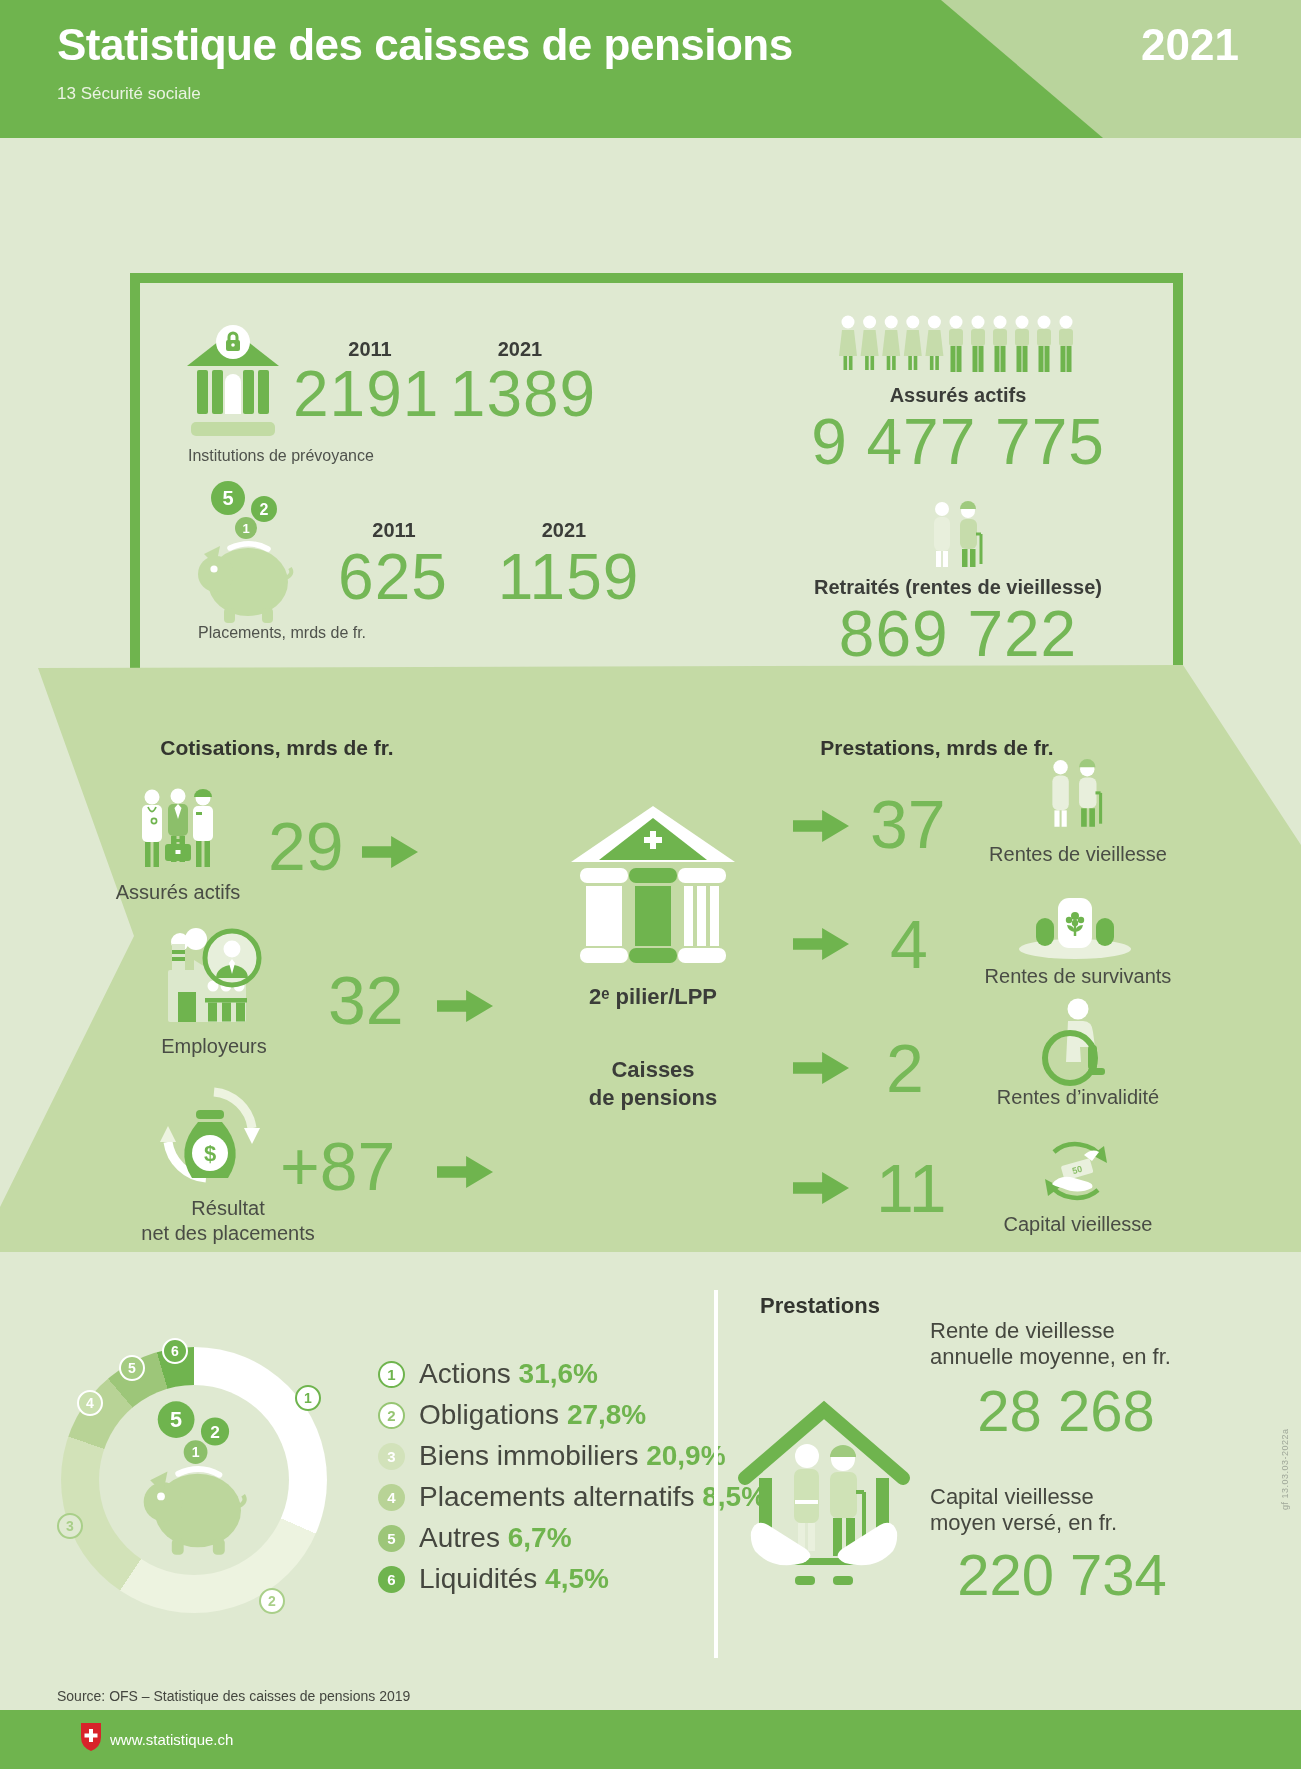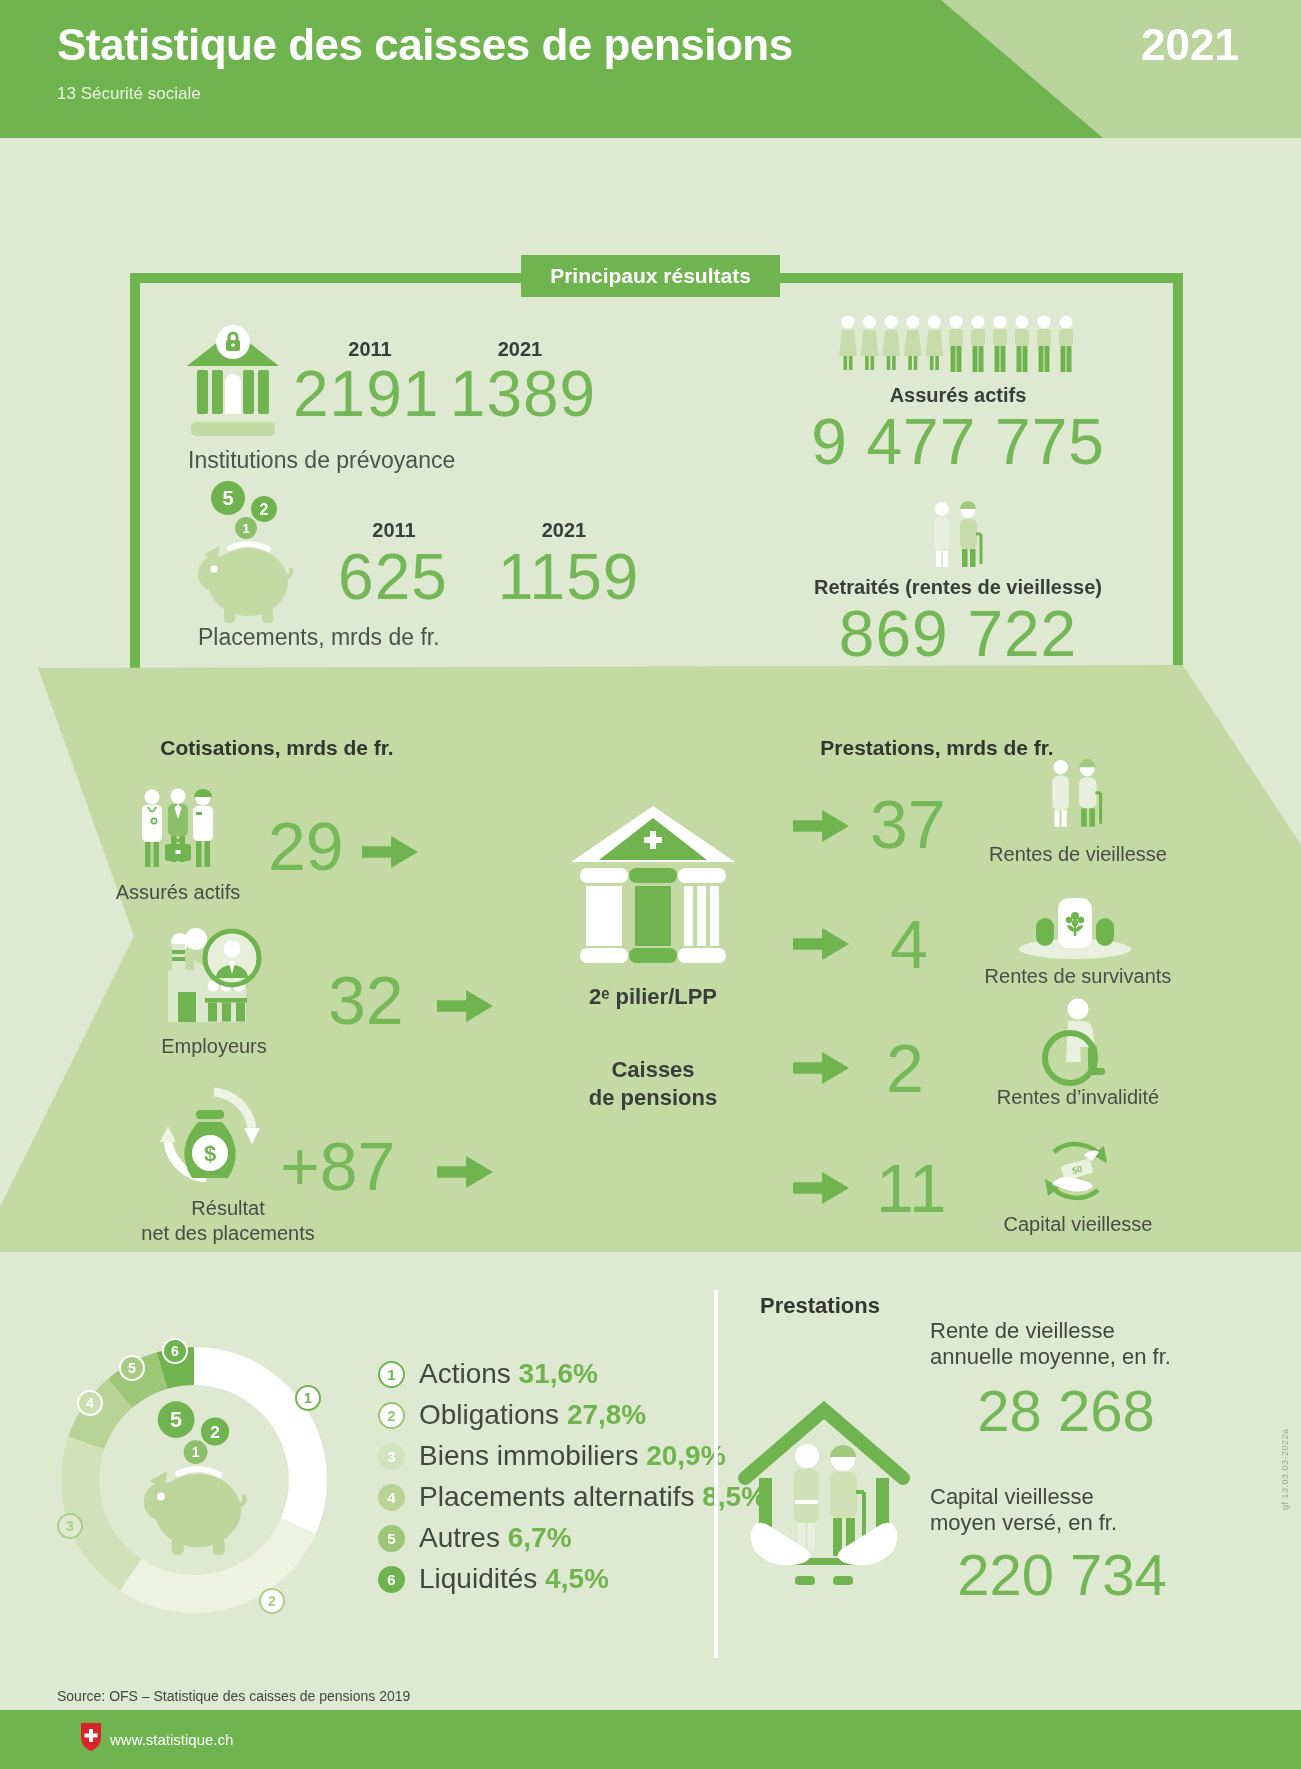--- a/index.html
+++ b/index.html
@@ -15,21 +15,21 @@
   .h-title{left:57px;top:20px;font-size:44px;font-weight:bold;color:#fff;letter-spacing:-0.5px;}
   .h-sub{left:57px;top:84px;font-size:17px;color:#eaf3e2;}
   .h-year{left:1105px;top:20px;width:170px;font-size:44px;font-weight:bold;color:#fff;text-align:center;}
 
   
   .box{left:130px;top:273px;width:1053px;height:434px;border:10px solid #6fb44e;background:#dfe9d1;}
   .box-tab{left:521px;top:255px;width:259px;height:42px;background:#6fb44e;z-index:5;
            display:flex;align-items:center;justify-content:center;color:#fff;font-weight:bold;font-size:21px;}
   .ylabel{font-size:20px;font-weight:bold;color:#3b3d39;text-align:center;}
   .bignum{font-size:64px;font-weight:300;color:#74b756;text-align:center;line-height:1;letter-spacing:1px;}
-  .iconlabel{font-size:23px;color:#4f524c;}
+  .iconlabel{font-size:16px;color:#4f524c;}
   .boldlabel{font-size:20px;font-weight:bold;color:#3b3d39;text-align:center;}
 
   
   .band{left:0;top:660px;width:1301px;height:592px;background:#c4daa5;
         clip-path:polygon(38px 8px,1183px 5px,1301px 185px,1301px 592px,0 592px,0 547px,134px 276px);}
   .sec-title{font-size:21px;font-weight:bold;color:#33352f;text-align:center;}
   .flownum{font-size:68px;font-weight:300;color:#77b958;text-align:left;line-height:1;}
   .arrow{background:#6fb44e;clip-path:polygon(0 32%,52% 32%,52% 0,100% 50%,52% 100%,52% 68%,0 68%);}
   .flowlabel{font-size:20px;color:#494c45;text-align:center;line-height:25px;}
 
@@ -73,21 +73,20 @@
 
 <div class="page">
 
   <div class="abs header"></div>
   <div class="abs header-corner"></div>
   <div class="abs h-title">Statistique des caisses de pensions</div>
   <div class="abs h-sub">13 Sécurité sociale</div>
   <div class="abs h-year">2021</div>
 
   <div class="abs box"></div>
-  <div class="abs box-tab">Principaux résultats</div>
 
   <div class="abs" style="left:185px;top:316px;">
     <svg width="96" height="124" viewBox="0 0 96 124">
       <rect x="6" y="106" width="84" height="14" rx="5" fill="#c2dba4"></rect>
       <polygon points="48,14 2,50 94,50" fill="#6fb44e"></polygon>
       <rect x="12" y="54" width="11" height="44" rx="2" fill="#6fb44e"></rect>
       <rect x="27" y="54" width="11" height="44" rx="2" fill="#6fb44e"></rect>
       <rect x="58" y="54" width="11" height="44" rx="2" fill="#6fb44e"></rect>
       <rect x="73" y="54" width="11" height="44" rx="2" fill="#6fb44e"></rect>
       <path d="M40,98 v-32 a8,8 0 0 1 16,0 v32 z" fill="#fff"></path>

